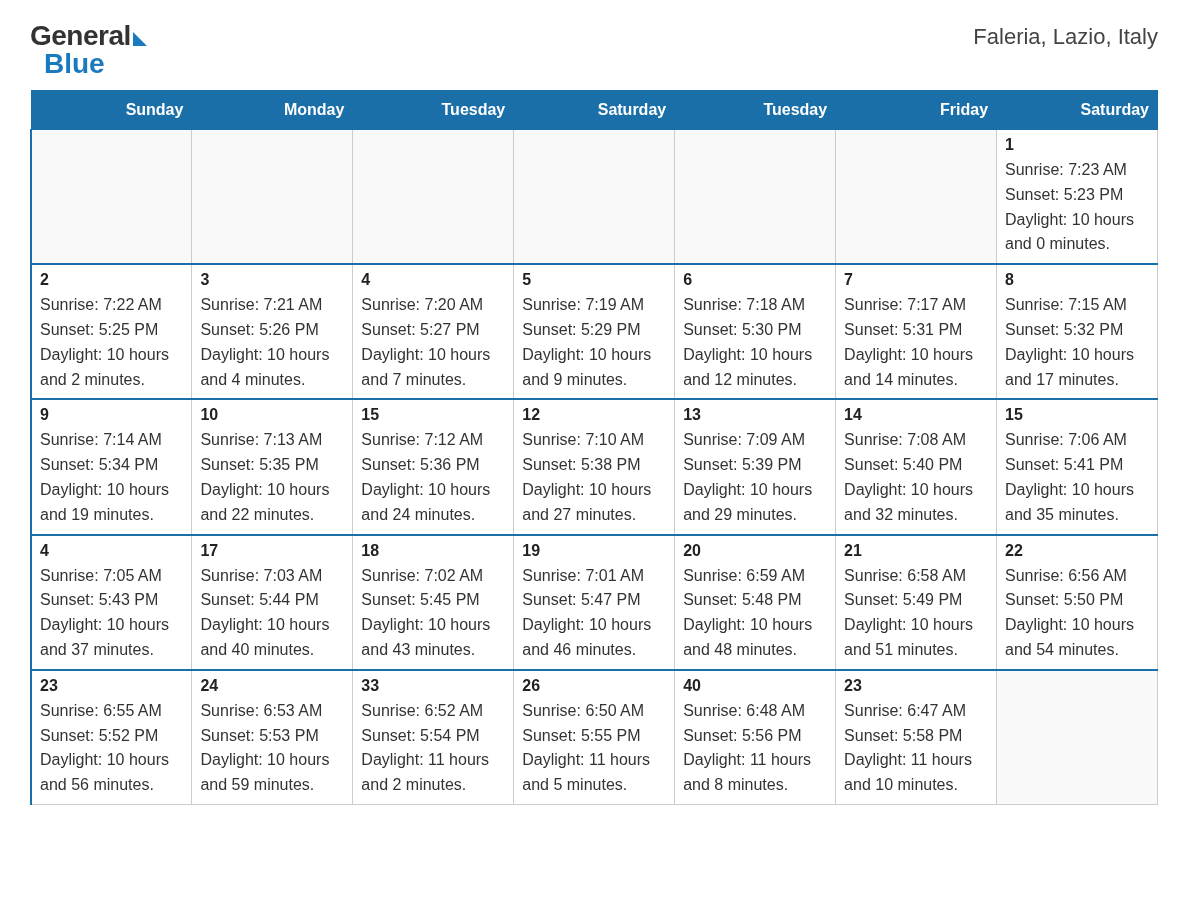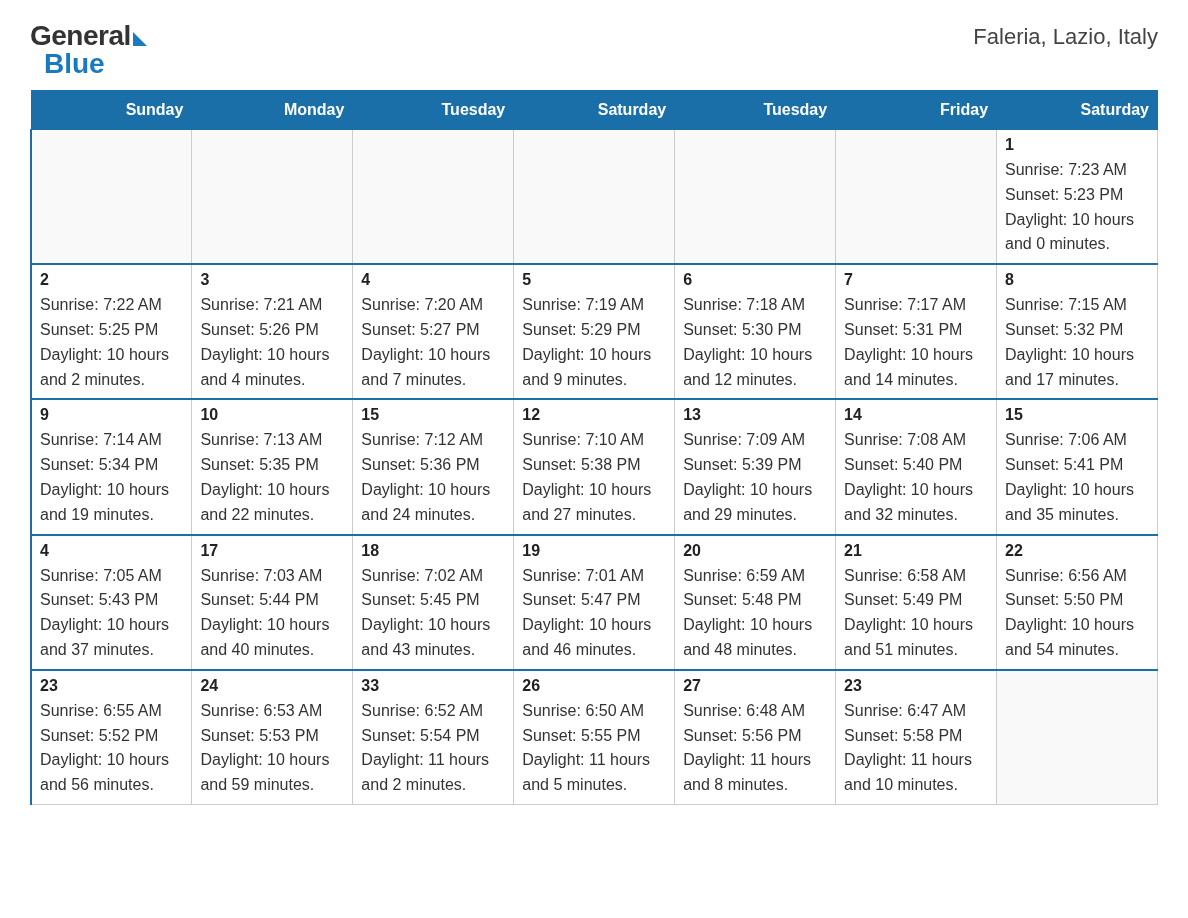--- a/index.html
+++ b/index.html
@@ -248,21 +248,21 @@
         </td>
         <td>
           <span class="day-number">33</span>
           <div class="day-info">Sunrise: 6:52 AM<br>Sunset: 5:54 PM<br>Daylight: 11 hours and 2 minutes.</div>
         </td>
         <td>
           <span class="day-number">26</span>
           <div class="day-info">Sunrise: 6:50 AM<br>Sunset: 5:55 PM<br>Daylight: 11 hours and 5 minutes.</div>
         </td>
         <td>
-          <span class="day-number">27</span>
+          <span class="day-number">40</span>
           <div class="day-info">Sunrise: 6:48 AM<br>Sunset: 5:56 PM<br>Daylight: 11 hours and 8 minutes.</div>
         </td>
         <td>
           <span class="day-number">23</span>
           <div class="day-info">Sunrise: 6:47 AM<br>Sunset: 5:58 PM<br>Daylight: 11 hours and 10 minutes.</div>
         </td>
         <td class="empty-cell"></td>
       </tr>
     </tbody>
 </table>

